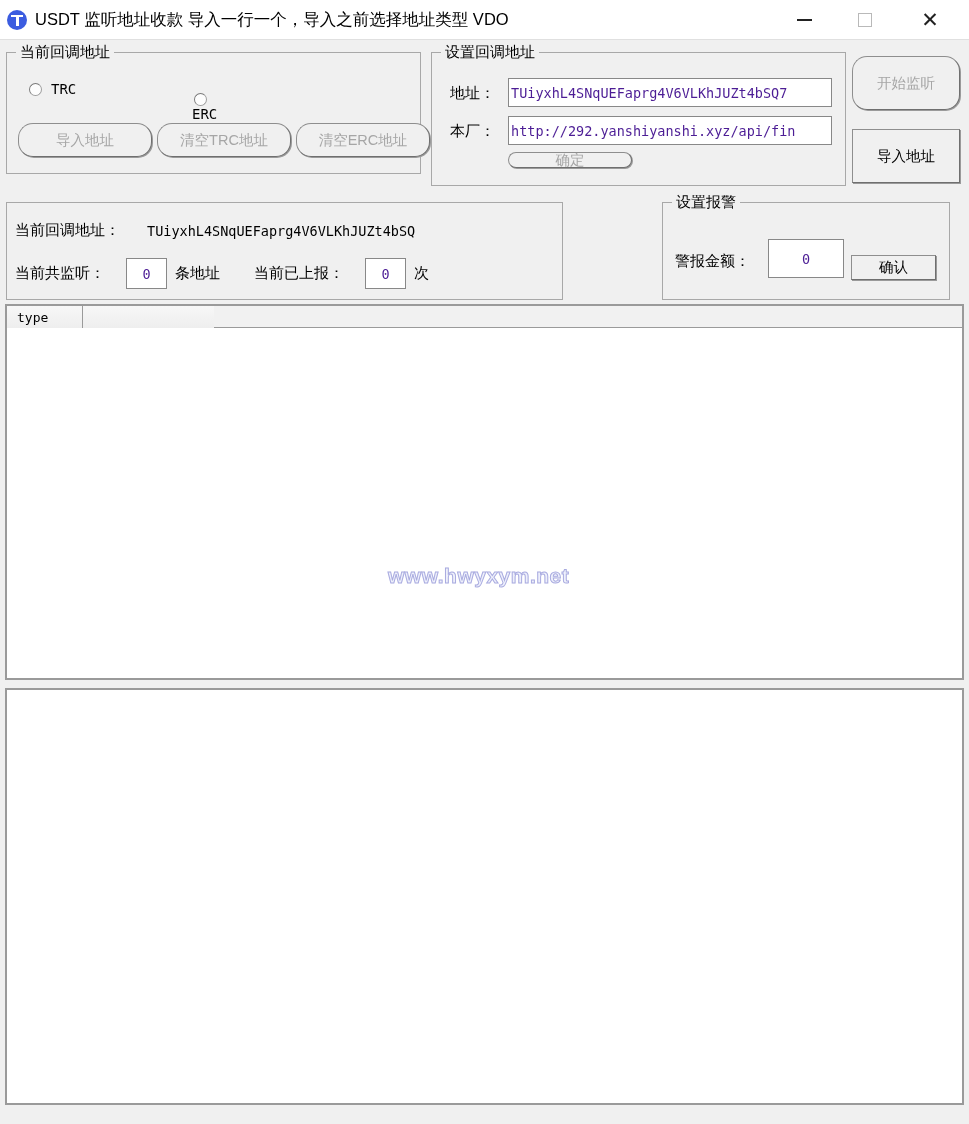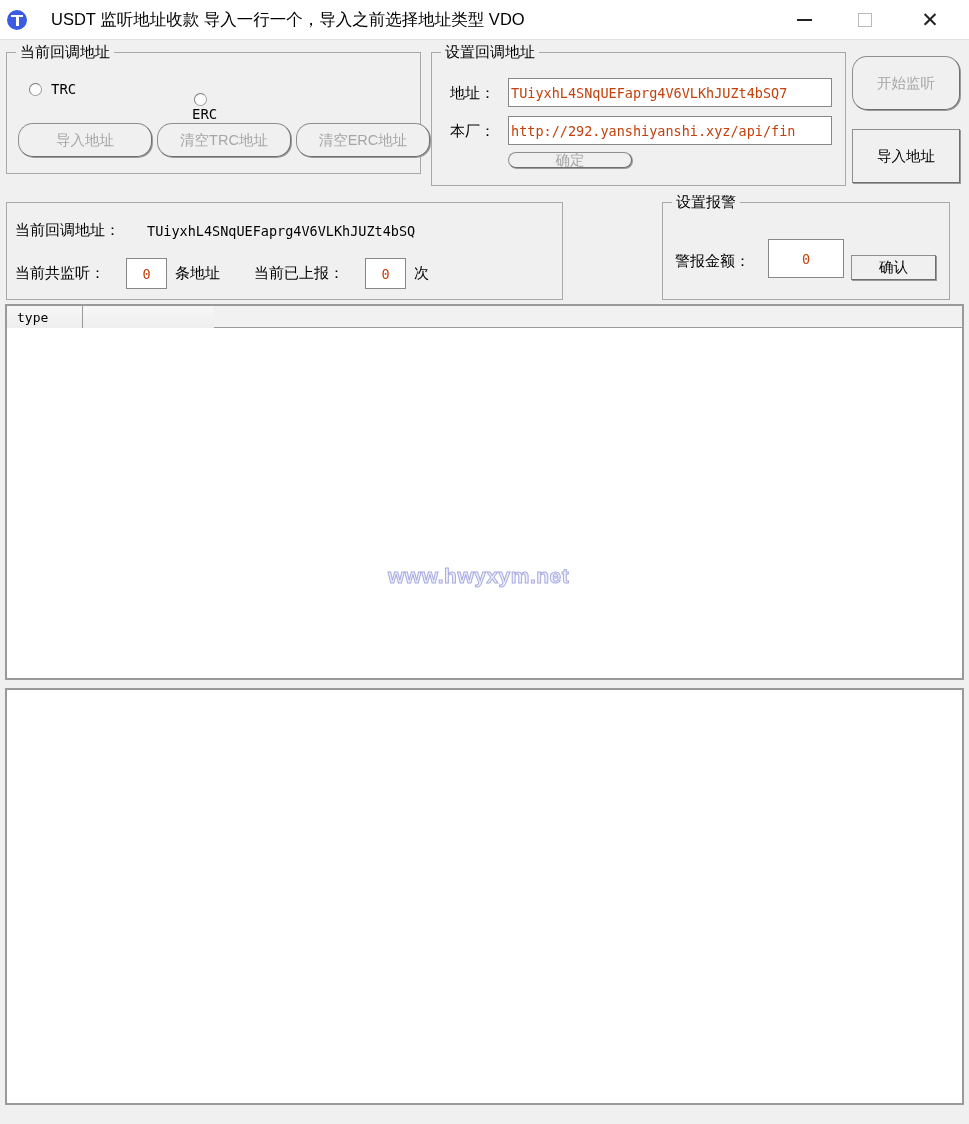--- a/index.html
+++ b/index.html
@@ -30,21 +30,20 @@
     background: #ffffff;
   }
   #app-icon::after {
     content: "";
     position: absolute; left: 8.5px; top: 5px; width: 3px; height: 11px;
     background: #ffffff;
   }
   #title-text {
     font-size: 16.5px; color: #000; white-space: nowrap;
     font-family: "Liberation Sans", sans-serif;
-    margin-left: 16px;
   }
   .wctrl {
     position: absolute; top: 0; height: 40px; width: 56px;
     display: flex; align-items: center; justify-content: center;
   }
   #btn-min { right: 137px; }
   #btn-max { right: 76px; }
   #btn-close { right: 11px; }
   #btn-min .glyph { width: 15px; height: 1.6px; background: #222; }
   #btn-max .glyph { width: 14px; height: 14px; border: 1.5px solid #b9b9b9; }
@@ -79,21 +78,21 @@
     cursor: default;
   }
   .btn.disabled { color: #a6a6a6; border-radius: 15px; }
 
   .tbox {
     position: absolute;
     background: #ffffff;
     border: 1px solid #888888;
     font-family: "DejaVu Sans Mono", monospace;
     font-size: 13.5px;
-    color: #c2410c;
+    color: #4c1d95;
     display: flex; align-items: center;
     padding-left: 2px;
     overflow: hidden; white-space: nowrap; text-align: center;
   }
   .tbox.center { justify-content: center; padding-left: 0; }
 
   .lbl {
     position: absolute;
     font-size: 15px; color: #000; white-space: nowrap;
     font-family: "Liberation Sans", sans-serif;

